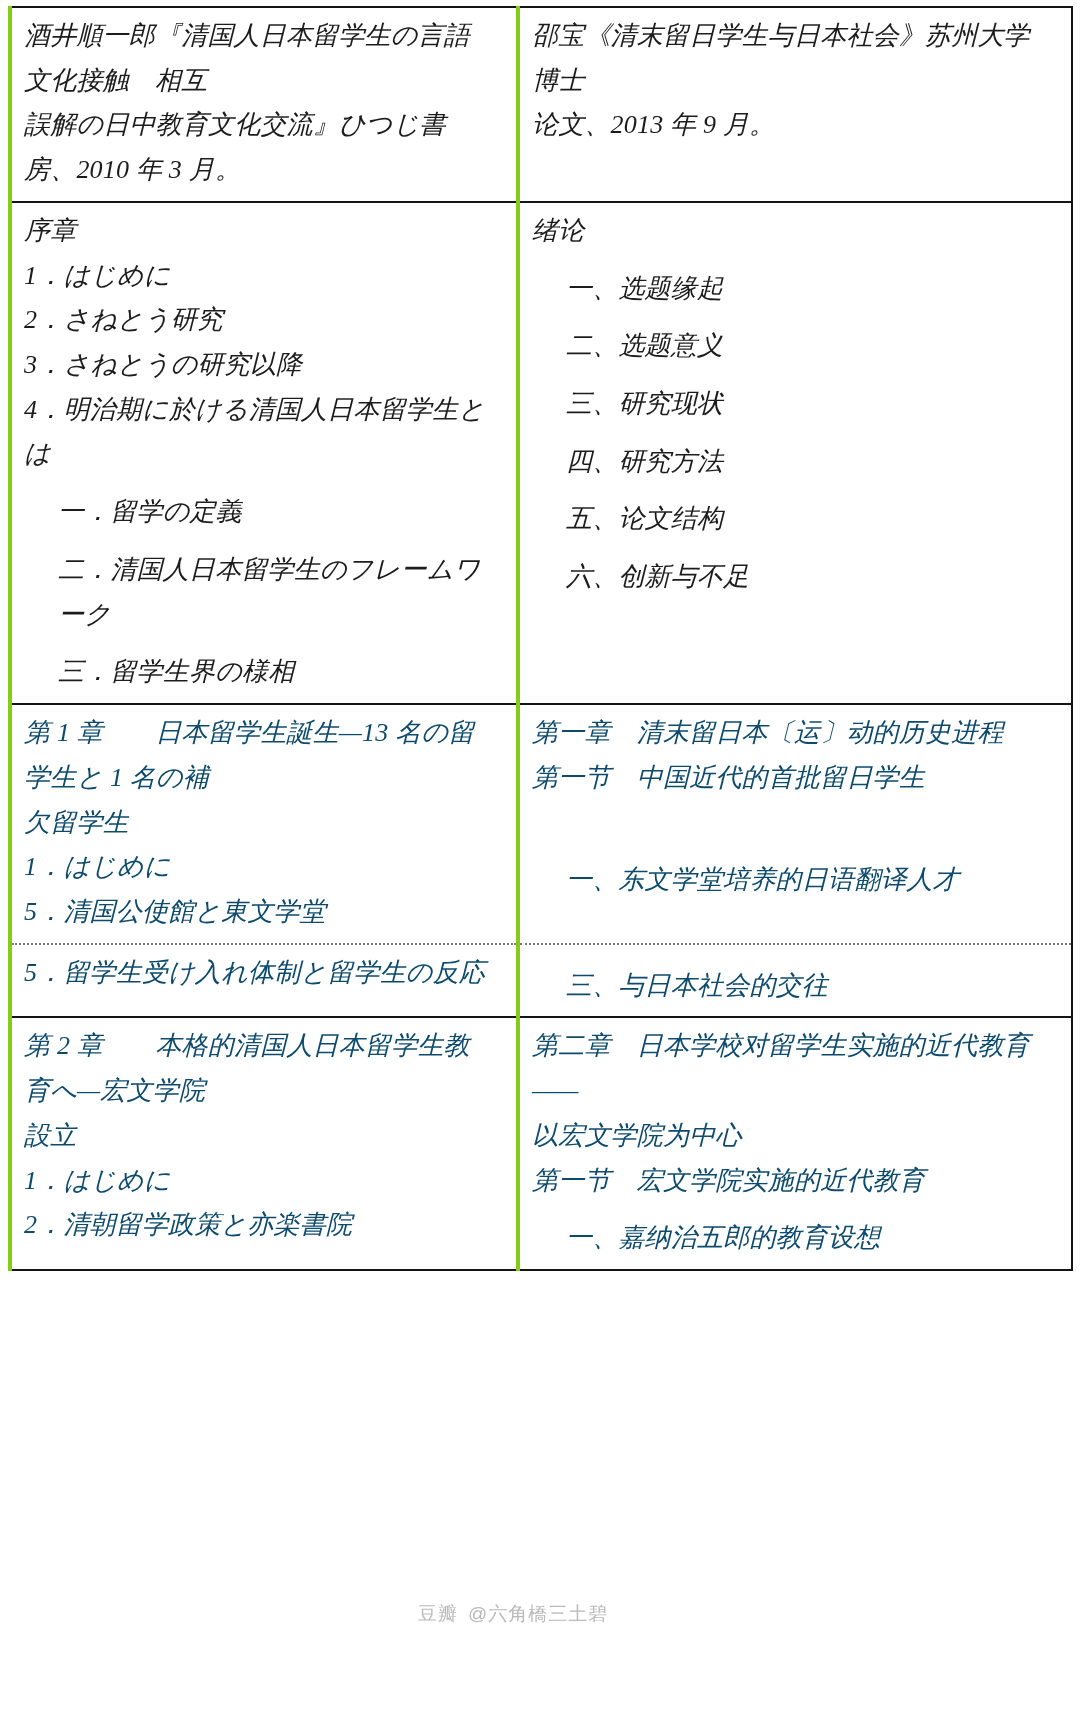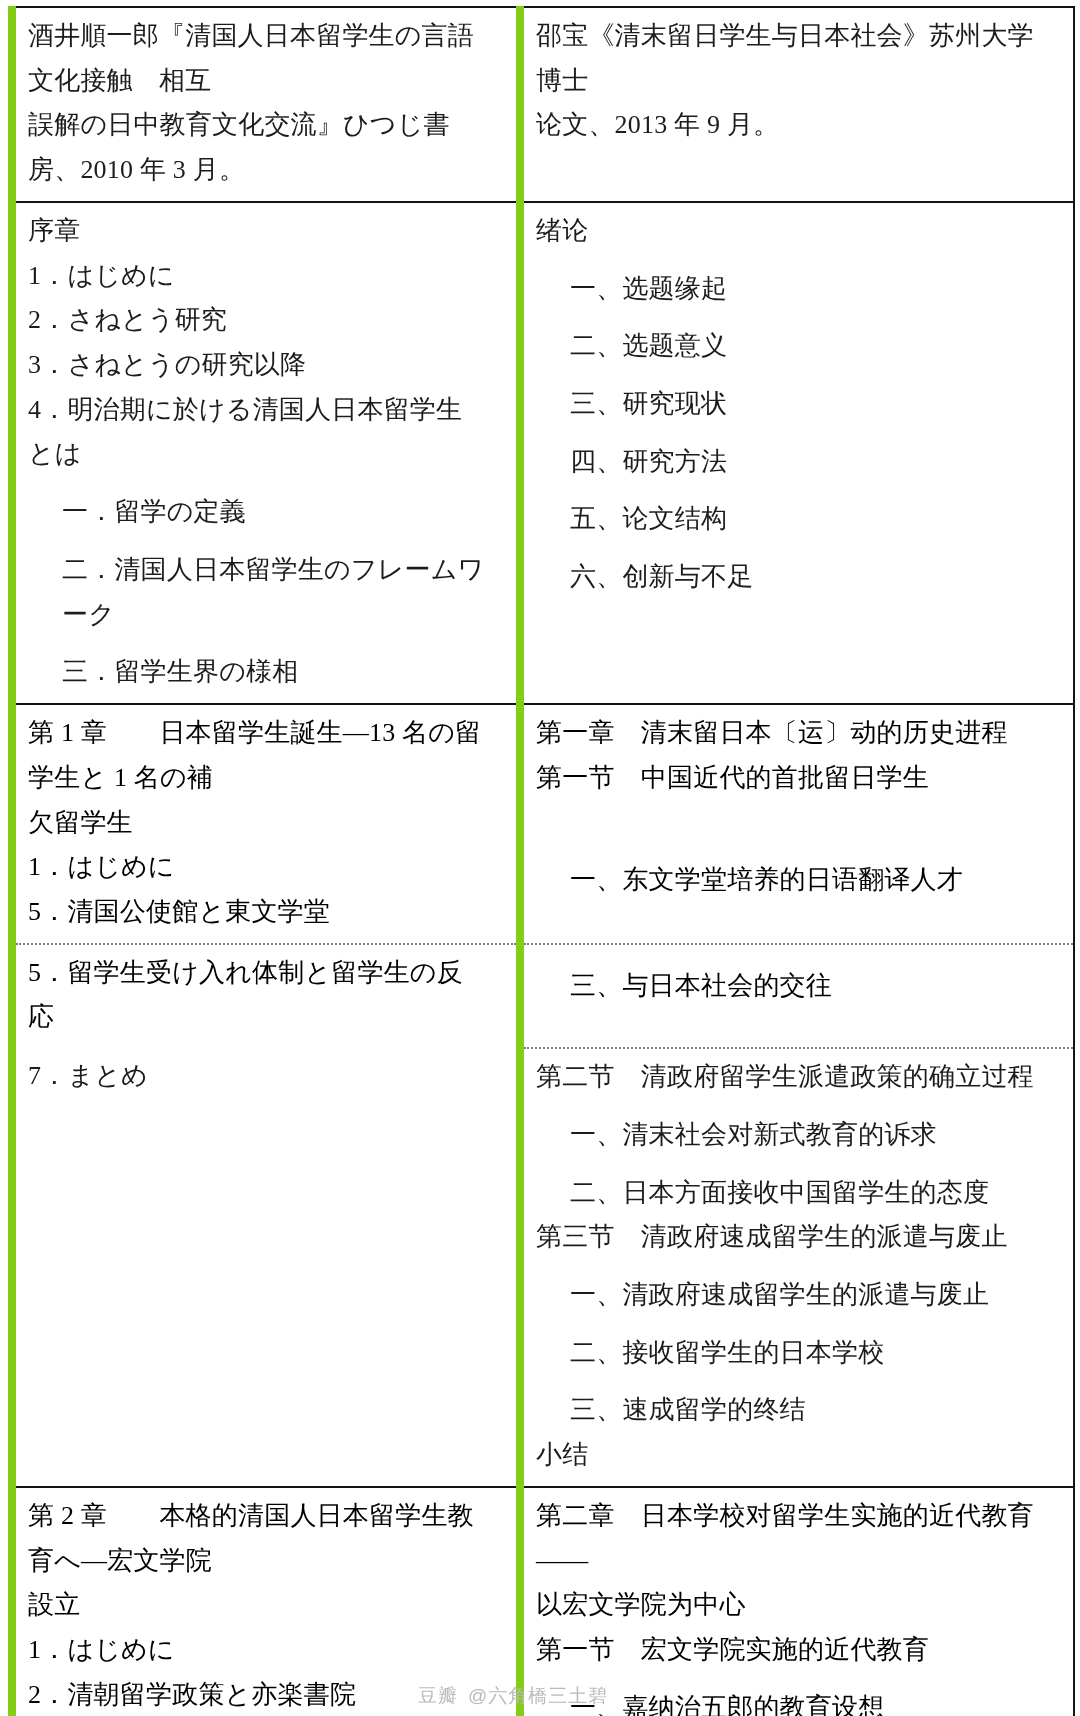--- a/index.html
+++ b/index.html
@@ -30,50 +30,51 @@
     margin: 6px 0 0 8px;
     border: 2px solid #141414;
   }
 
   table.toc col.left  { width: 508px; }
   table.toc col.right { width: 554px; }
 
   td.cell {
     vertical-align: top;
     padding: 6px 28px 8px 12px;
-    border-left: 8px solid #84cc16;
+    border-left: 4px solid #84cc16;
     border-right: 2px solid #141414;
     box-sizing: border-box;
     line-height: 1.0;
+    font-style: italic;
   }
 
   
   tr.solid-top > td.cell { border-top: 2px solid #141414; }
   tr.dotted-top > td.cell { border-top: 2px dotted #7a7a7a; }
 
   .line {
     font-size: 26px;
     line-height: 1.72;
     white-space: pre-wrap;
     letter-spacing: 0.2px;
   }
 
   .black { color: #1c1c1c; }
-  .red   { color: #000000; }
+  .red   { color: #0c4a6e; }
 
   .ind0 { padding-left: 0; }
   .ind1 { padding-left: 34px; margin-top: 13px; }
 
   .spacer-line { height: 44px; }
   .spacer-line-sm { height: 22px; }
 
   .watermark {
     position: absolute;
     left: 418px;
-    top: 1677px;
+    top: 1595px;
     font-size: 19px;
     color: #b9b9b9;
     letter-spacing: 1px;
     font-family: "Liberation Sans", "DejaVu Sans", sans-serif;
     white-space: nowrap;
     pointer-events: none;
   }
   .watermark .wm-logo { margin-right: 10px; }
 </style>
 </head>
@@ -140,35 +141,20 @@
       <tr class="dotted-top">
         <td class="cell">
           <div class="line red ind0">5．留学生受け入れ体制と留学生の反応</div>
         </td>
         <td class="cell">
           <div class="line red ind1">三、与日本社会的交往</div>
         </td>
       </tr>
 
 
-      <tr>
-        <td class="cell" style="border-top:0;">
-          <div class="line black ind0">7．まとめ</div>
-        </td>
-        <td class="cell" style="border-top:2px dotted #7a7a7a;">
-          <div class="line black ind0">第二节　清政府留学生派遣政策的确立过程</div>
-          <div class="line black ind1">一、清末社会对新式教育的诉求</div>
-          <div class="line black ind1">二、日本方面接收中国留学生的态度</div>
-          <div class="line black ind0">第三节　清政府速成留学生的派遣与废止</div>
-          <div class="line black ind1">一、清政府速成留学生的派遣与废止</div>
-          <div class="line black ind1">二、接收留学生的日本学校</div>
-          <div class="line black ind1">三、速成留学的终结</div>
-          <div class="line black ind0">小结</div>
-        </td>
-      </tr>
 
       <tr class="solid-top">
         <td class="cell">
           <div class="line red ind0">第 2 章　　本格的清国人日本留学生教育へ—宏文学院</div>
           <div class="line red ind0">設立</div>
           <div class="line red ind0">1．はじめに</div>
           <div class="line red ind0">2．清朝留学政策と亦楽書院</div>
 
         </td>
         <td class="cell">

